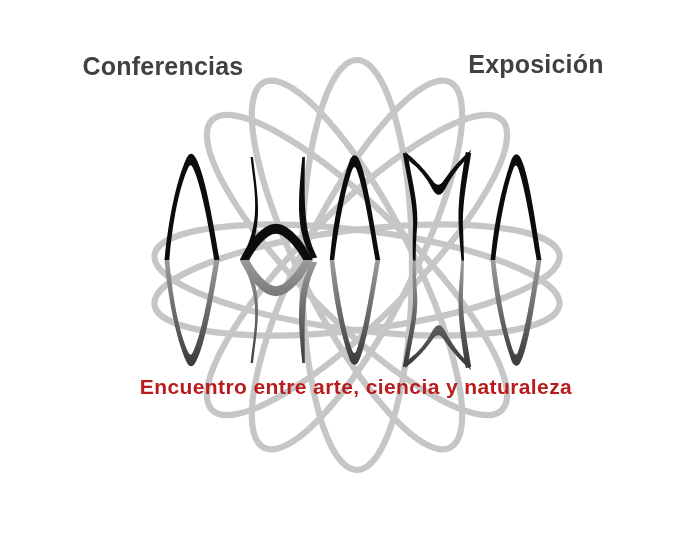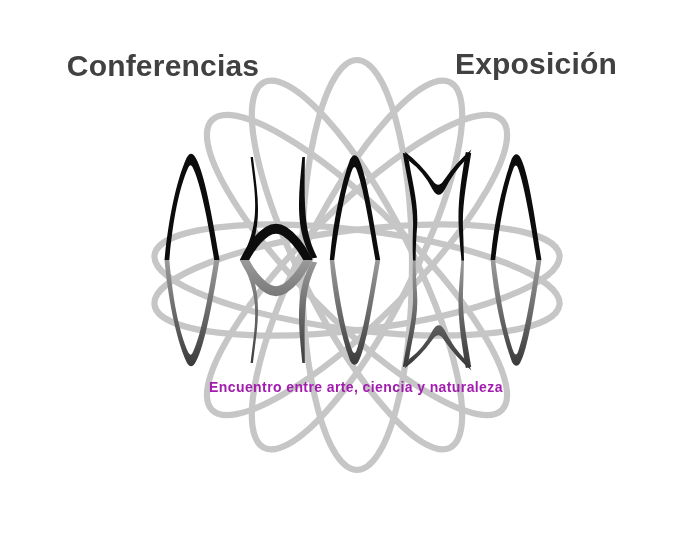--- a/index.html
+++ b/index.html
@@ -5,26 +5,26 @@
   html,body{margin:0;padding:0;}
   body{
     width:700px;height:538px;position:relative;overflow:hidden;
     background:#ffffff;
     font-family:"Liberation Sans","DejaVu Sans",sans-serif;
   }
   .stage{position:absolute;left:0;top:0;width:700px;height:538px;}
   svg.logo{position:absolute;left:0;top:0;}
   .lbl{
     position:absolute;transform:translate(-50%,-50%);
-    font-weight:bold;font-size:30px;color:#414141;
+    font-weight:bold;font-size:25px;color:#414141;
     white-space:nowrap;letter-spacing:0.2px;
   }
   .caption{
     position:absolute;transform:translate(-50%,-50%);
-    font-weight:bold;font-size:14px;color:#a21caf;
+    font-weight:bold;font-size:21px;color:#b91c1c;
     white-space:nowrap;letter-spacing:0.4px;
   }
   .pos-conferencias{left:163px;top:66px;}
   .pos-exposicion{left:536px;top:64px;}
   .pos-premios{left:97px;top:256px;}
   .pos-talleres{left:231px;top:484px;}
   .pos-documental{left:516px;top:479px;}
   .pos-caption{left:356px;top:387px;}
 </style>
 </head>

